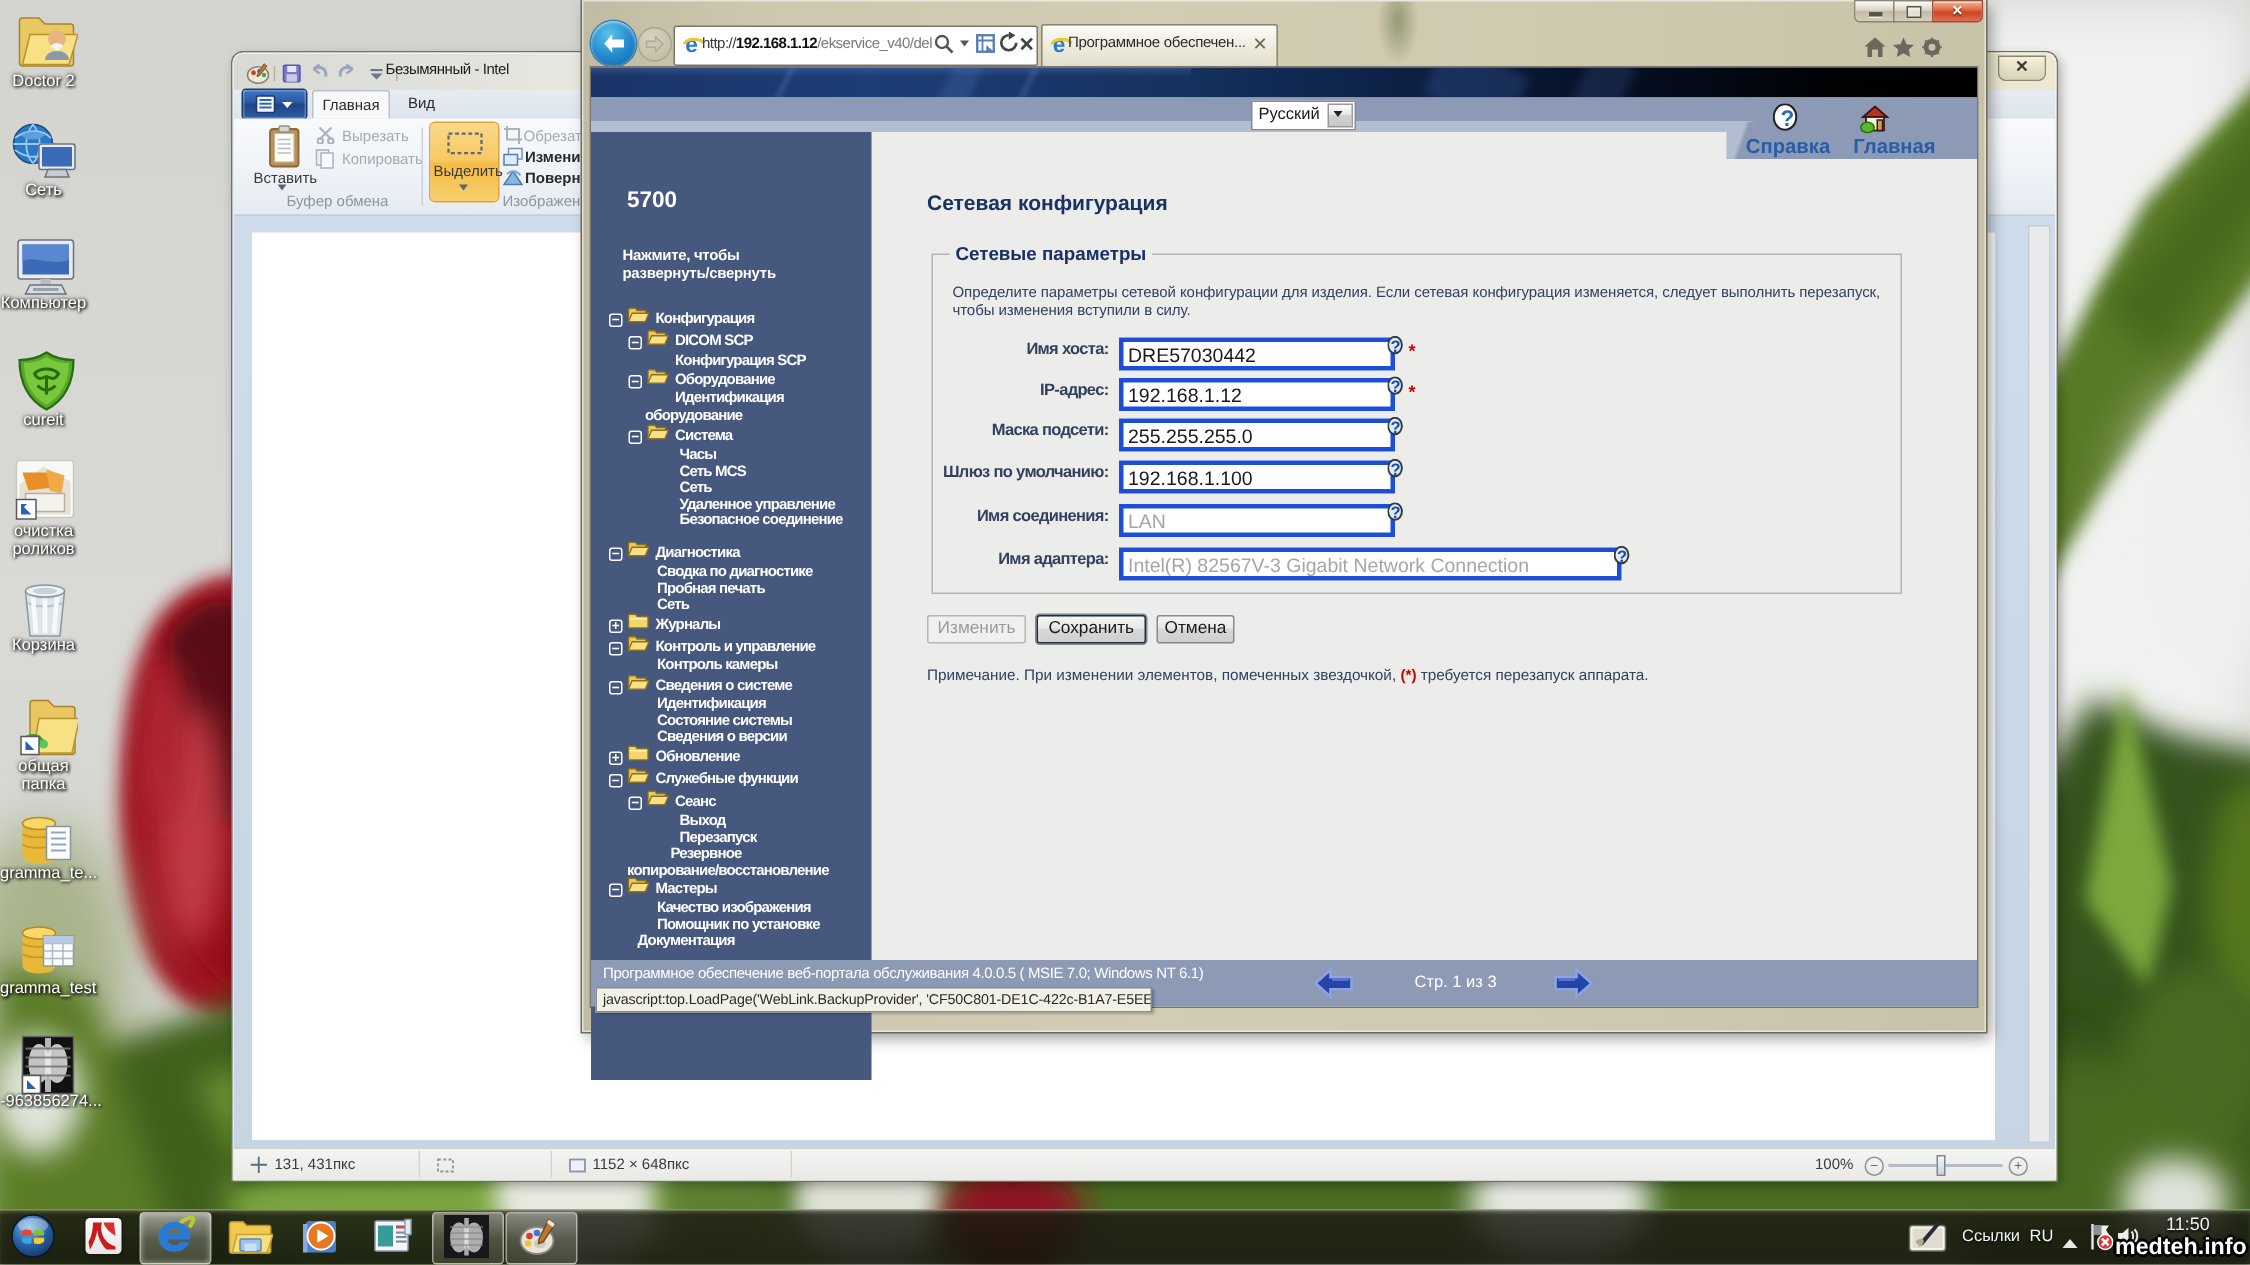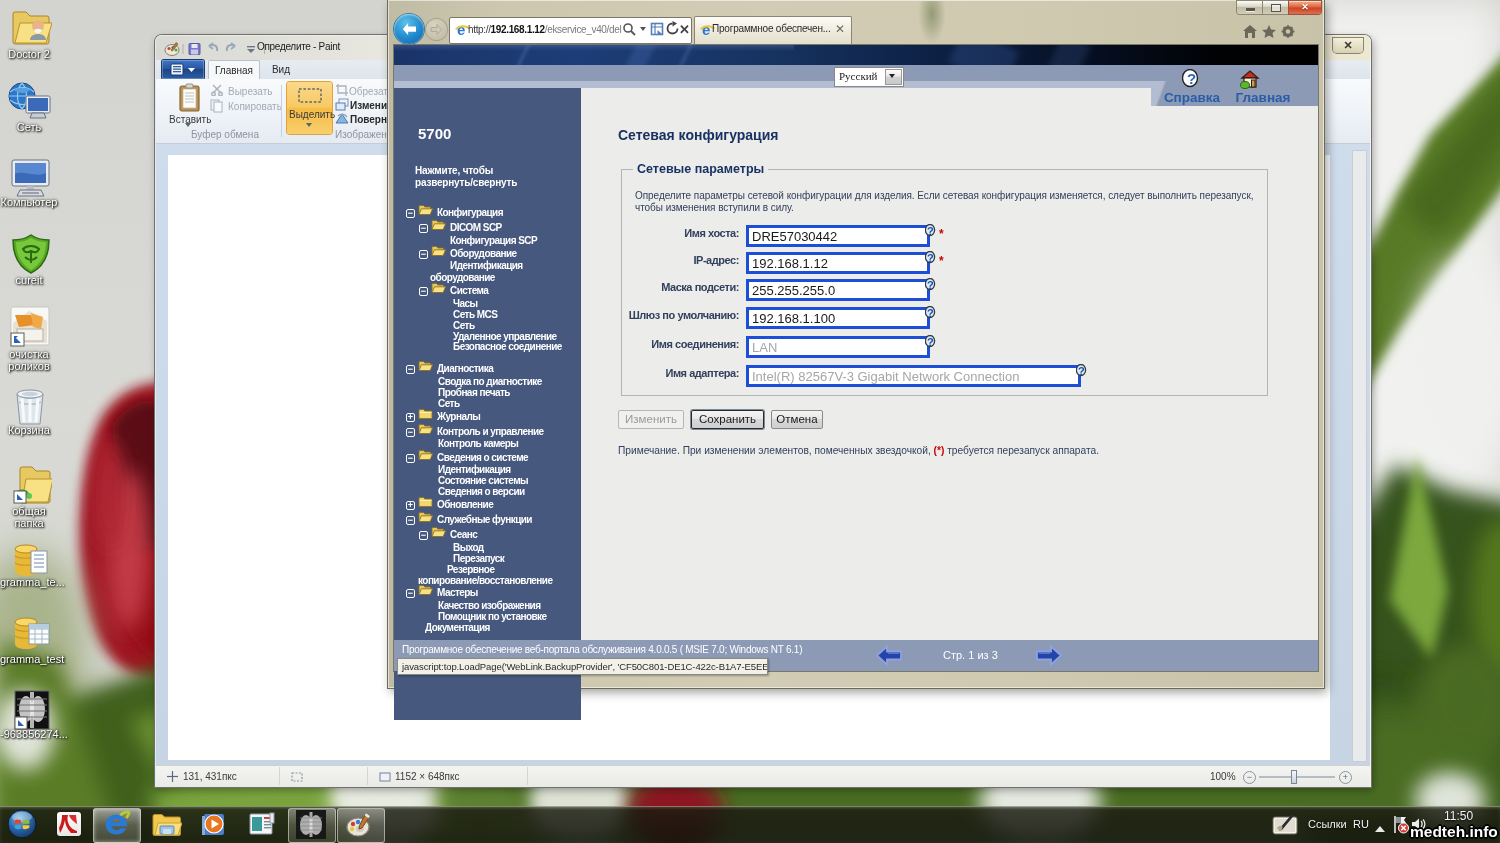--- a/index.html
+++ b/index.html
@@ -227,21 +227,21 @@
     <g fill="none" stroke="#9aa8ba" stroke-width="2">
       <path d="M72,5 C66,2 63,6 64,10"></path>
           <path d="M72,5 l-4,-3 M72,5 l-4,3" stroke-width="1.6"></path>
     </g>
     <g fill="#6b7888">
           <rect x="84" y="5" width="8" height="1.4"></rect>
           <path d="M84,8 l8,0 -4,4 z"></path>
         </g>
     <rect x="101" y="3" width="1" height="10" fill="#b8b09a"></rect>
   </svg>
-  <div class="abs" style="left:102px;top:6px;font-size:10px;letter-spacing:-0.3px;color:#1c1c1c;">Определите - Paint</div>
+  <div class="abs" style="left:102px;top:6px;font-size:10px;letter-spacing:-0.3px;color:#1c1c1c;">Безымянный - Intel</div>
 
   <div class="abs" style="left:1178px;top:3px;width:30px;height:15px;border-radius:0 0 4px 4px;background:linear-gradient(#f4f0dc,#d8d2b4);box-shadow:0 0 0 1px #8a8571;color:#3c3a30;font-size:11px;font-weight:bold;text-align:center;line-height:14px;">✕</div>
 
   <div class="abs" style="left:1px;top:25px;width:1214px;height:19px;background:linear-gradient(#e7ecf2,#dde4ec);"></div>
   <div class="abs" style="left:7px;top:25px;width:42px;height:19px;background:linear-gradient(#3e76c8,#2a57a2 45%,#1e4584 50%,#2d5ca8);border-radius:2px;box-shadow:inset 0 0 0 1px rgba(255,255,255,.25),0 0 0 1px #1c3a6a;">
      <svg width="42" height="19">
           <rect x="9" y="4" width="12" height="11" rx="1" fill="#f0f4fa" stroke="#1a3a6a"></rect>
           <rect x="11" y="6" width="8" height="1.3" fill="#35609f"></rect>
           <rect x="11" y="8.5" width="8" height="1.3" fill="#35609f"></rect>
           <rect x="11" y="11" width="8" height="1.3" fill="#35609f"></rect>
@@ -425,21 +425,21 @@
        <div class="abs" style="left:660px;top:-8px;width:30px;height:40px;background:rgba(70,105,175,.22);transform:rotate(26deg);filter:blur(3px);"></div>
     </div>
 
     <div class="abs" style="left:0;top:20px;width:924px;height:16px;background:#8c9ab6;"></div>
     <div class="abs" style="left:0;top:36px;width:924px;height:7px;background:#b2bdd1;"></div>
 
     <div class="abs" style="left:775px;top:20px;width:149px;height:41px;background:#8c9ab6;"></div>
     <div class="abs" style="left:757px;top:36px;width:20px;height:25px;background:linear-gradient(110deg,#b2bdd1 45%,#8c9ab6 55%);"></div>
 
     <div class="abs" style="left:440px;top:22px;width:68px;height:18px;background:#fff;border:1px solid #888;"></div>
-    <div class="abs" style="left:445px;top:25px;font-size:11px;color:#1a1a1a;font-family:Liberation Serif, serif;">Русский</div>
+    <div class="abs" style="left:445px;top:25px;font-size:11px;color:#1a1a1a;">Русский</div>
     <div class="abs" style="left:491px;top:24px;width:15px;height:14px;background:linear-gradient(#fdfdfd,#e8e8e8 45%,#d2d2d2 50%,#c8c8c8);border:1px solid #999;"></div>
     <div class="abs" style="left:495px;top:29px;width:0;height:0;border:3.5px solid transparent;border-top:4.5px solid #222;"></div>
 
     <svg class="abs" style="left:788px;top:24px" width="18" height="20" viewBox="0 0 18 20">
           <ellipse cx="8" cy="9" rx="7.5" ry="8.5" fill="#fff" stroke="#222" stroke-width="1.4"></ellipse>
           <text x="5" y="15" font-family="Liberation Sans" font-size="15" font-weight="bold" fill="#2a6ab8">?</text>
         </svg>
     <div class="abs" style="left:768px;top:45px;width:60px;text-align:center;font-size:13.5px;font-weight:bold;color:#2a5ca8;">Справка</div>
 
     <svg class="abs" style="left:845px;top:24px" width="22" height="20" viewBox="0 0 22 20">

